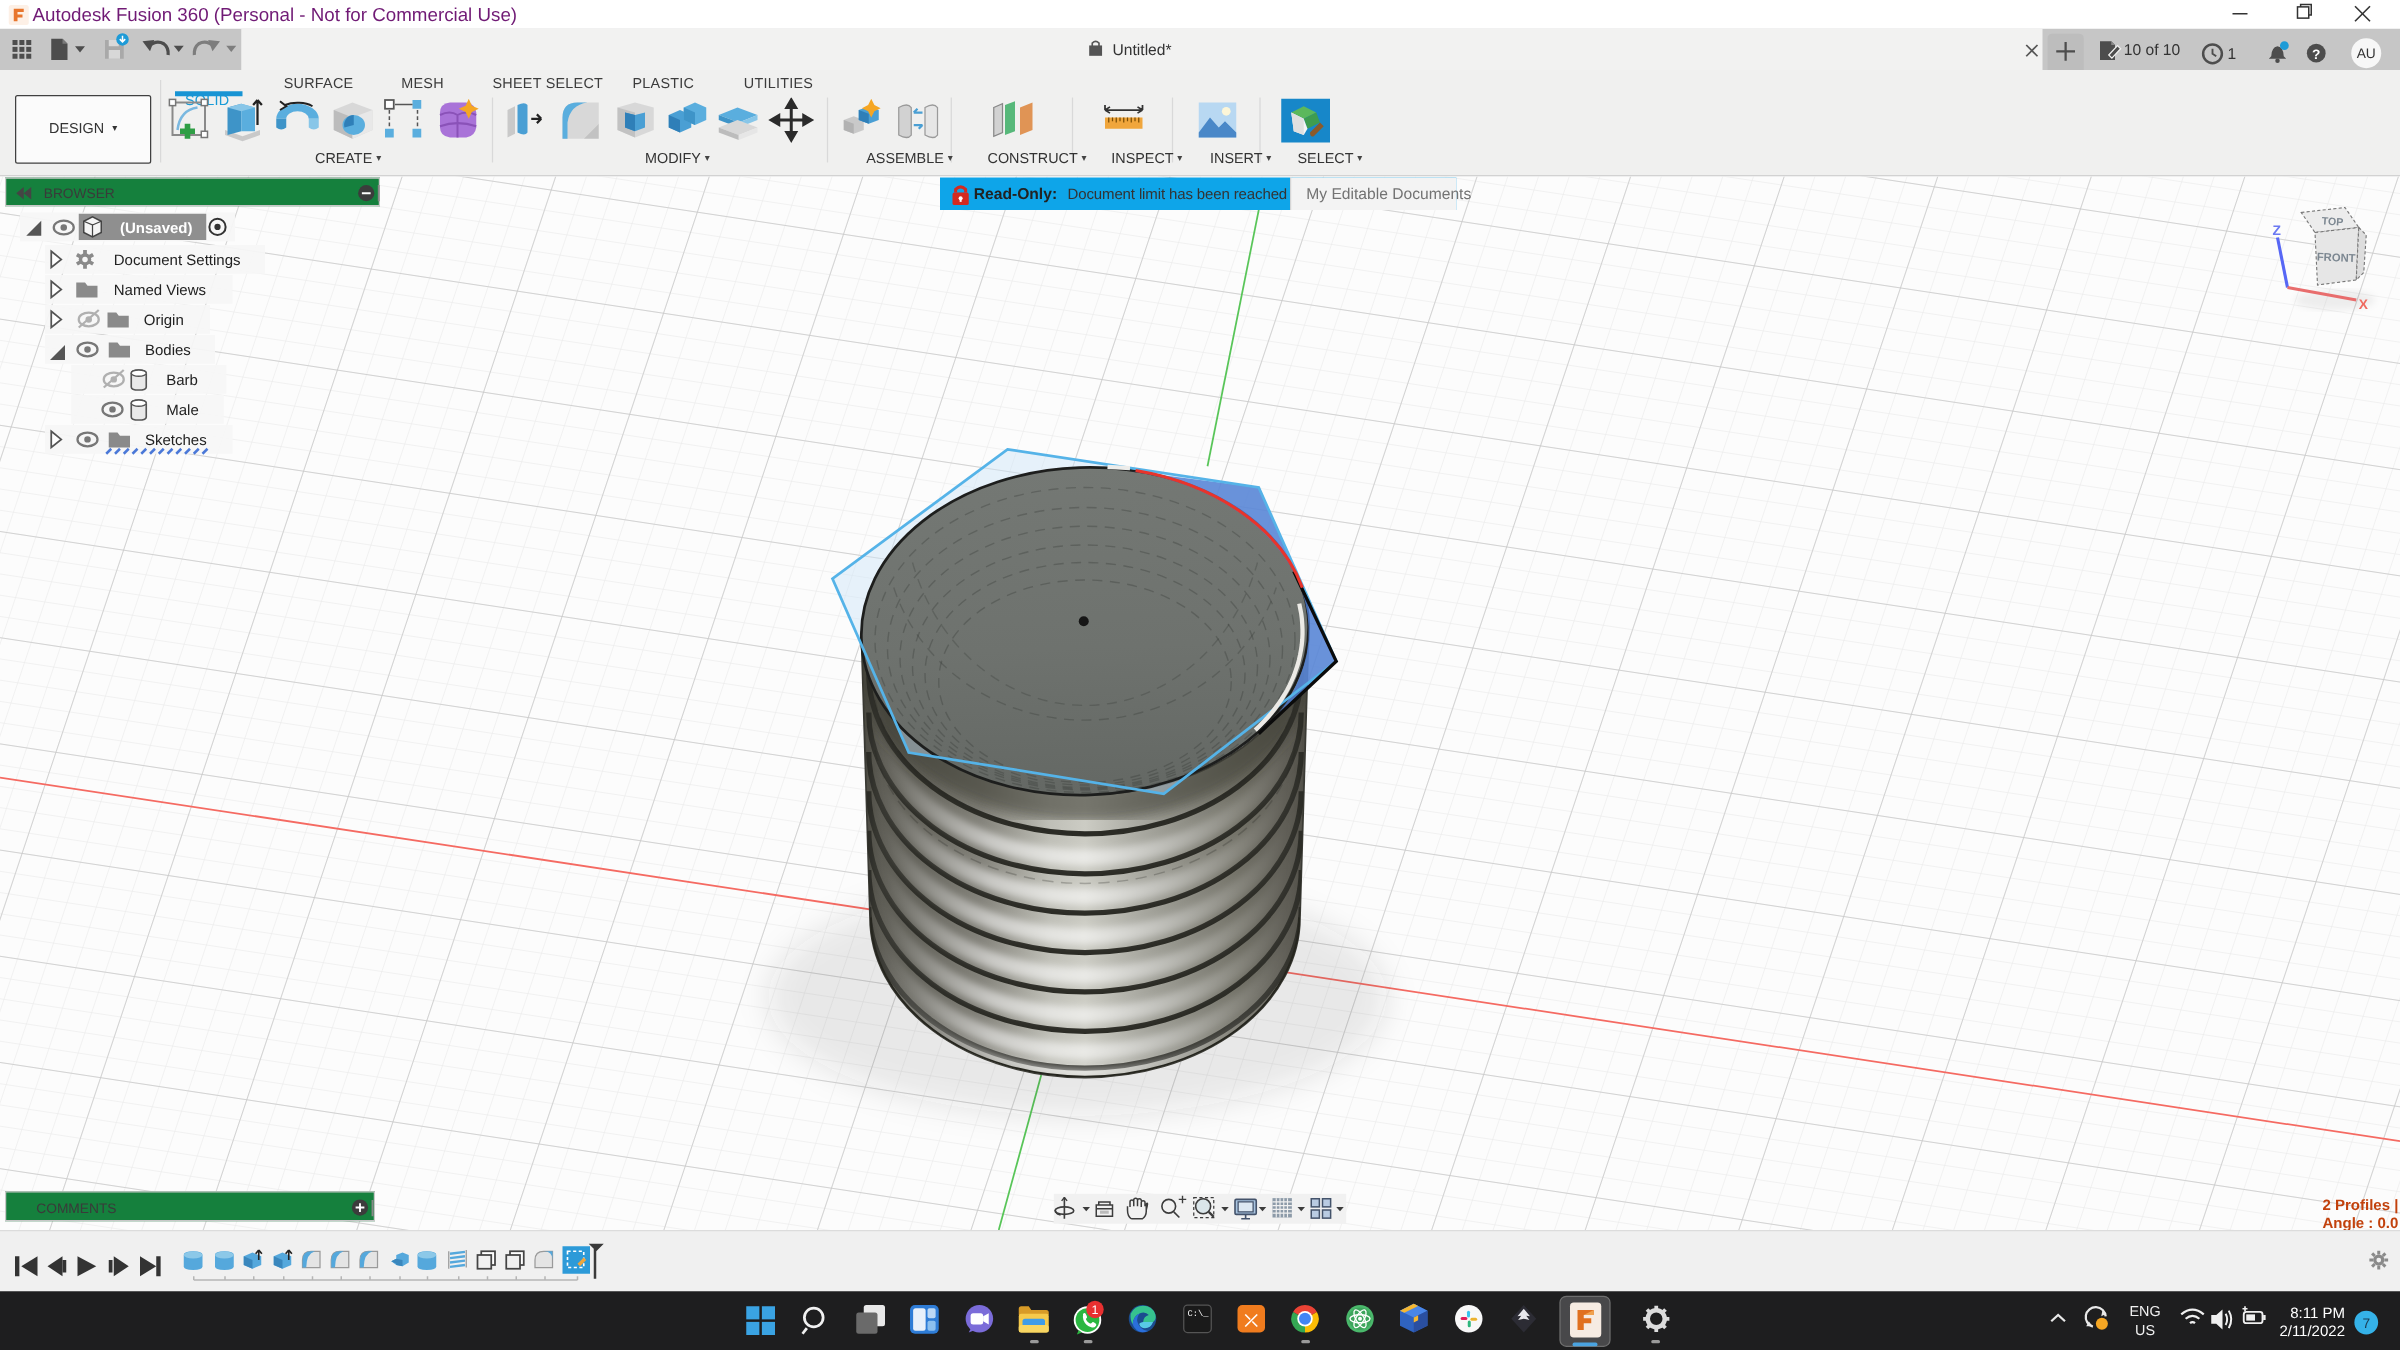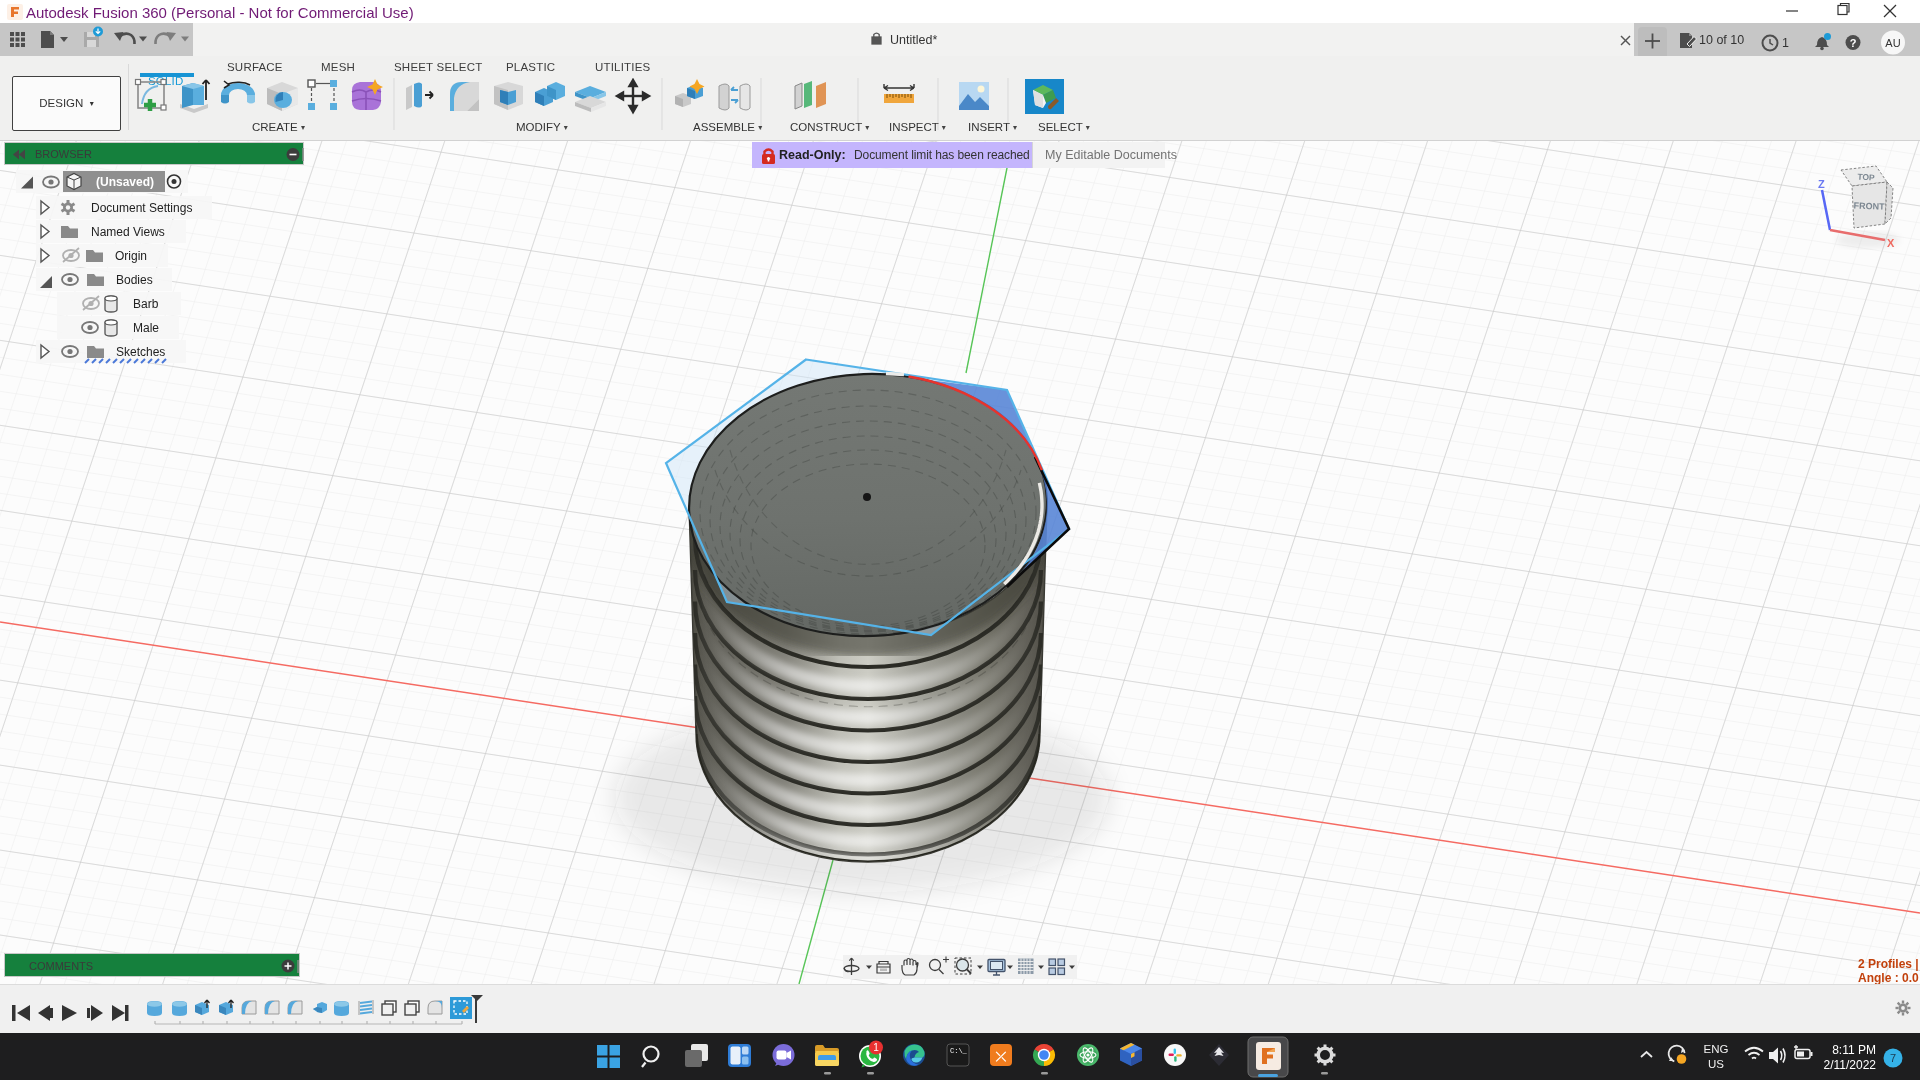--- a/index.html
+++ b/index.html
@@ -20,21 +20,21 @@
   .vsep { position:absolute; top:8px; height:66px; width:1px; background:#d9d9d9; }
   #designbox { position:absolute; left:12px; top:20px; width:109px; height:55px; background:#fbfbfb; border:1px solid #404040; border-radius:2px; }
   #designbox > span { position:absolute; left:0; width:100%; top:20px; text-align:center; font-size:11.5px; color:#333; }
   
   #canvas { position:absolute; left:0; top:141px; width:1920px; height:843px; background:#fcfcfc; overflow:hidden;}
   
   .panelbar { position:absolute; background:#15803d; border:1px solid #c8c8c8; }
   #browserbar { left:4px; top:1px; width:300px; height:23px; }
   #commentsbar { left:4px; top:812px; width:296px; height:24px; }
   
-  #readonly { position:absolute; left:752px; top:1px; width:413px; height:26px; background:#c4b5fd; }
+  #readonly { position:absolute; left:752px; top:1px; width:413px; height:26px; background:#0ea5e9; }
   #readonly .lbl { position:absolute; top:6px; font-size:12.5px; white-space:nowrap; }
   #roy { position:absolute; left:1032px; top:1px; width:133px; height:26px; background:#f3f3f3; border-left:1px solid #d5d5d5;}
   
   #navbar { position:absolute; left:843px; top:814px; width:234px; height:24px; background:#f1f1f1; }
   #profiles { position:absolute; left:1858px; top:816px; font-size:12px; font-weight:bold; color:#c2410c; }
   
   #timeline { position:absolute; left:0; top:984px; width:1920px; height:49px; background:#f0f0f0; border-top:1px solid #dcdcdc; }
   
   #taskbar { position:absolute; left:0; top:1033px; width:1920px; height:47px; background:#1e1e1f; }
 </style>

